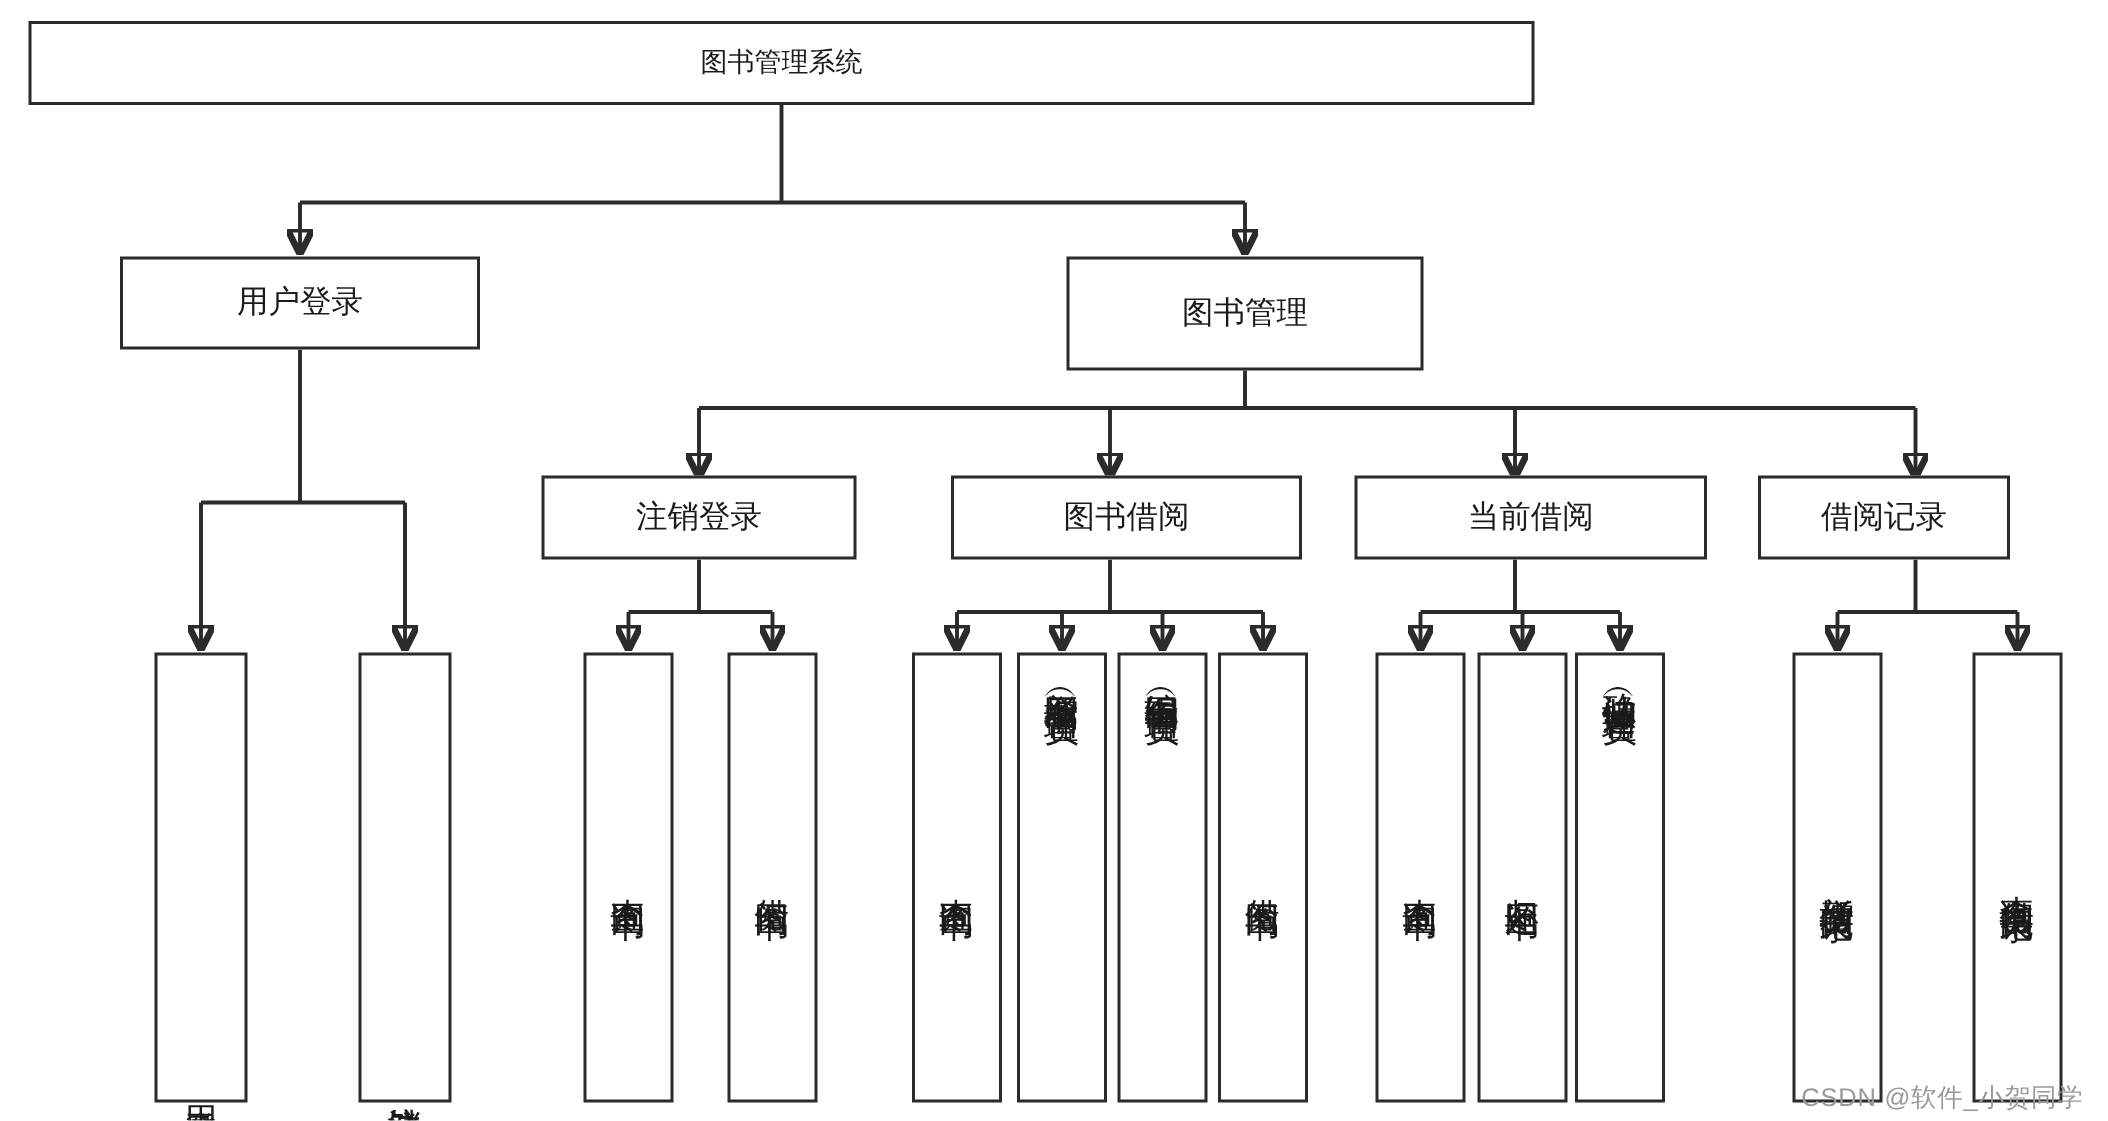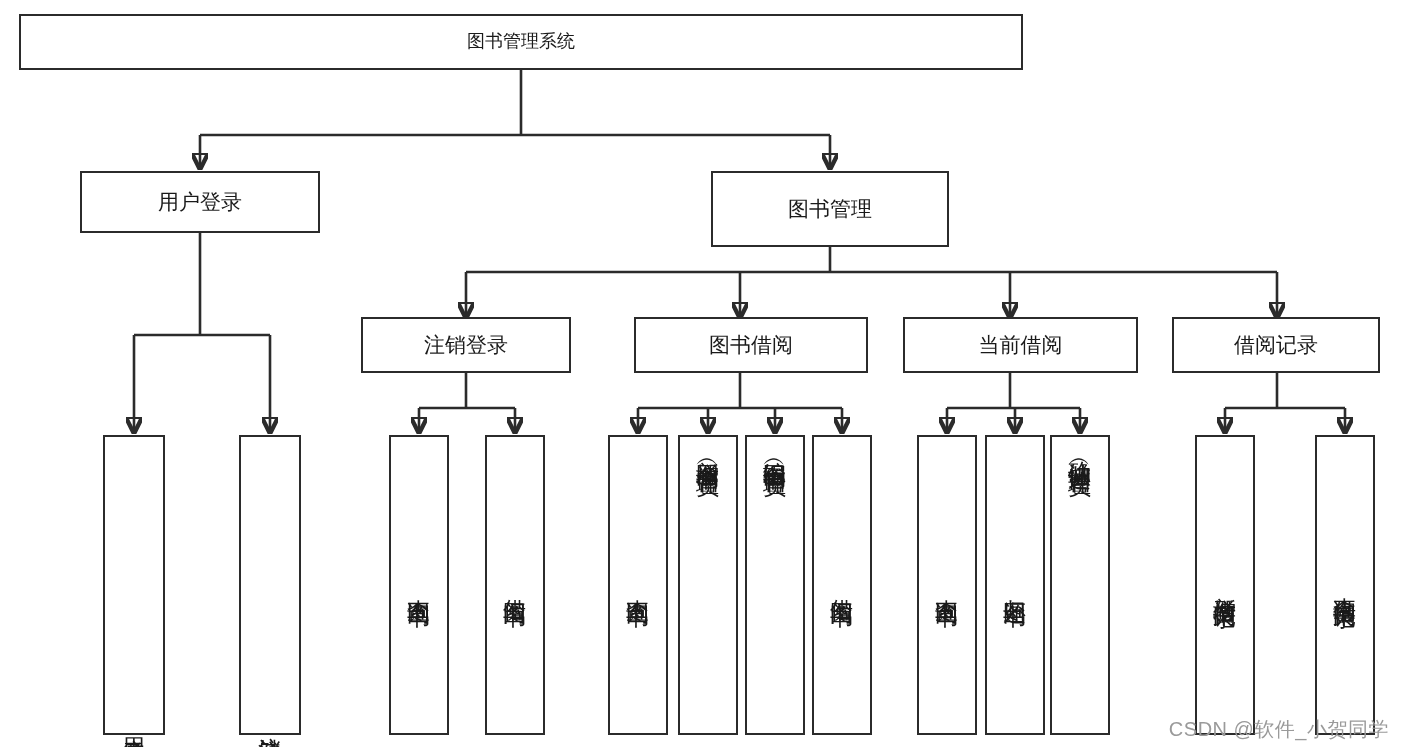--- a/index.html
+++ b/index.html
@@ -68,21 +68,21 @@
   #wires path, #wires line {
     stroke: #2b2b2b;
     stroke-width: 2.6;
     fill: none;
   }
   
   #watermark {
     position: absolute;
     right: 16px;
     bottom: 4px;
-    font-size: 20px;
+    font-size: 17px;
     color: #9a9a9a;
     letter-spacing: 0.5px;
     white-space: nowrap;
   }
 </style>
 </head>
 <body>
 
 <div id="canvas">
 
@@ -147,21 +147,21 @@
 
   <div class="node h" style="left:361px; top:317px; width:210px; height:56px;">
     <span class="label">注销登录</span>
   </div>
   <div class="node h" style="left:634px; top:317px; width:234px; height:56px;">
     <span class="label">图书借阅</span>
   </div>
   <div class="node h" style="left:903px; top:317px; width:235px; height:56px;">
     <span class="label">当前借阅</span>
   </div>
-  <div class="node h" style="left:1172px; top:317px; width:208px; height:56px;">
+  <div class="node h" style="left:1172px; top:317px; width:168px; height:56px;">
     <span class="label">借阅记录</span>
   </div>
 
   <div class="node v bottomalign" style="left:103px; top:435px; width:62px; height:300px;">
     <span class="label">用户登录</span>
   </div>
   <div class="node v bottomalign" style="left:239px; top:435px; width:62px; height:300px;">
     <span class="label">注销登录</span>
   </div>
 

